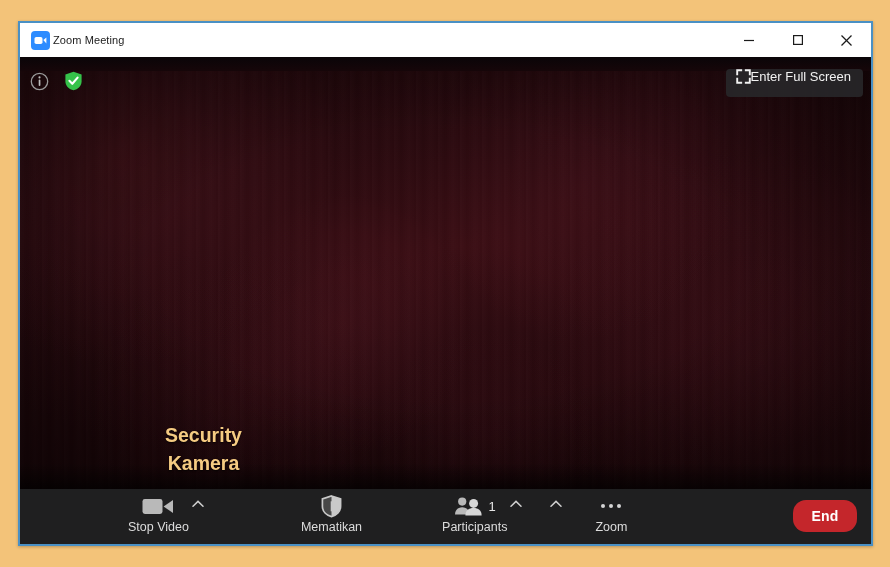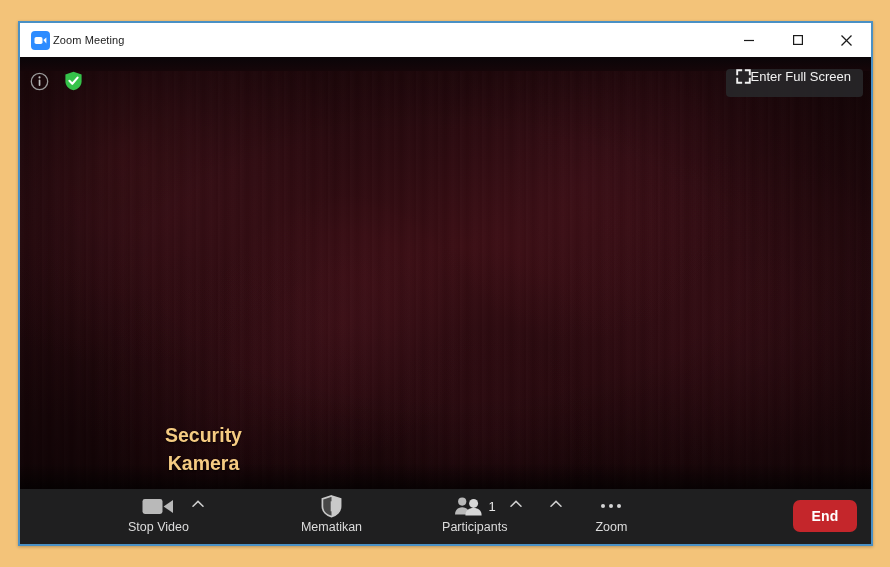--- a/index.html
+++ b/index.html
@@ -252,21 +252,21 @@
     background: #d5d5d5;
   }
   #end-button {
     position: absolute;
     right: 14px;
     top: 11px;
     width: 64px;
     height: 32px;
     background: #c4262b;
     border: none;
-    border-radius: 7px;
+    border-radius: 13px;
     color: #ffffff;
     font-size: 14px;
     font-weight: bold;
     font-family: "Liberation Sans", sans-serif;
     cursor: default;
     letter-spacing: 0.2px;
   }
 
   
   .gap-a { width: 94px; flex: 0 0 auto; }

